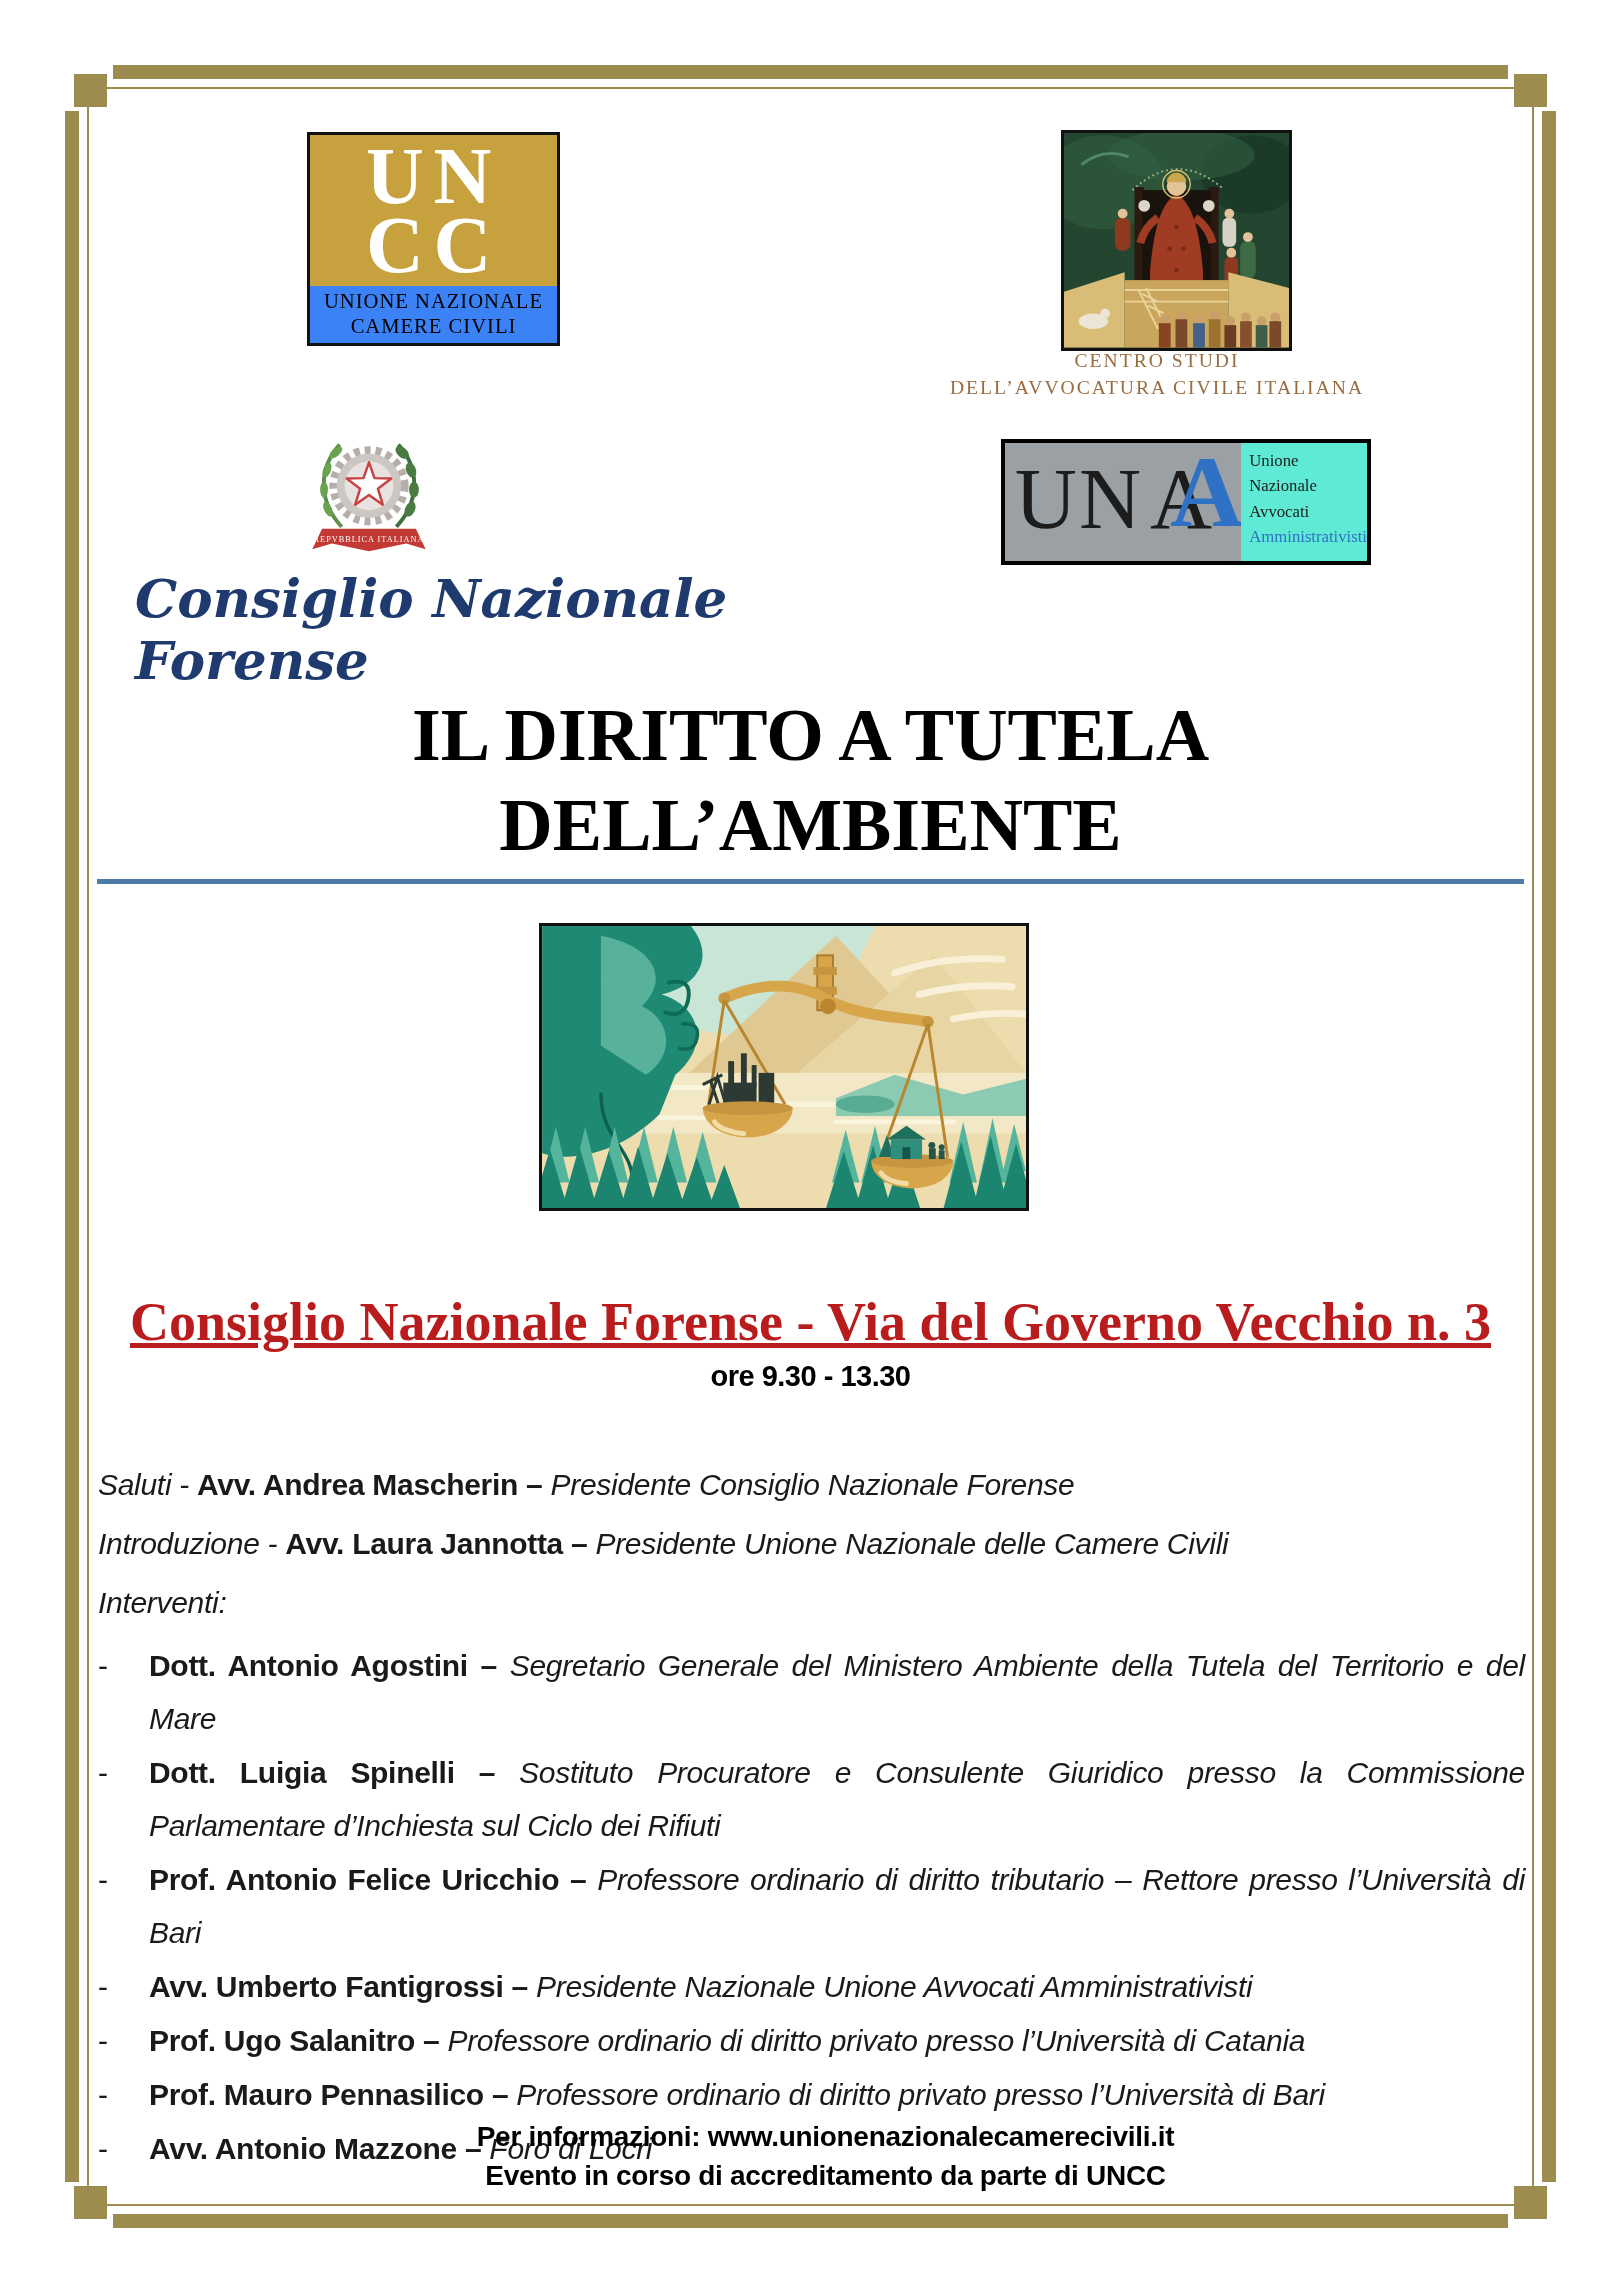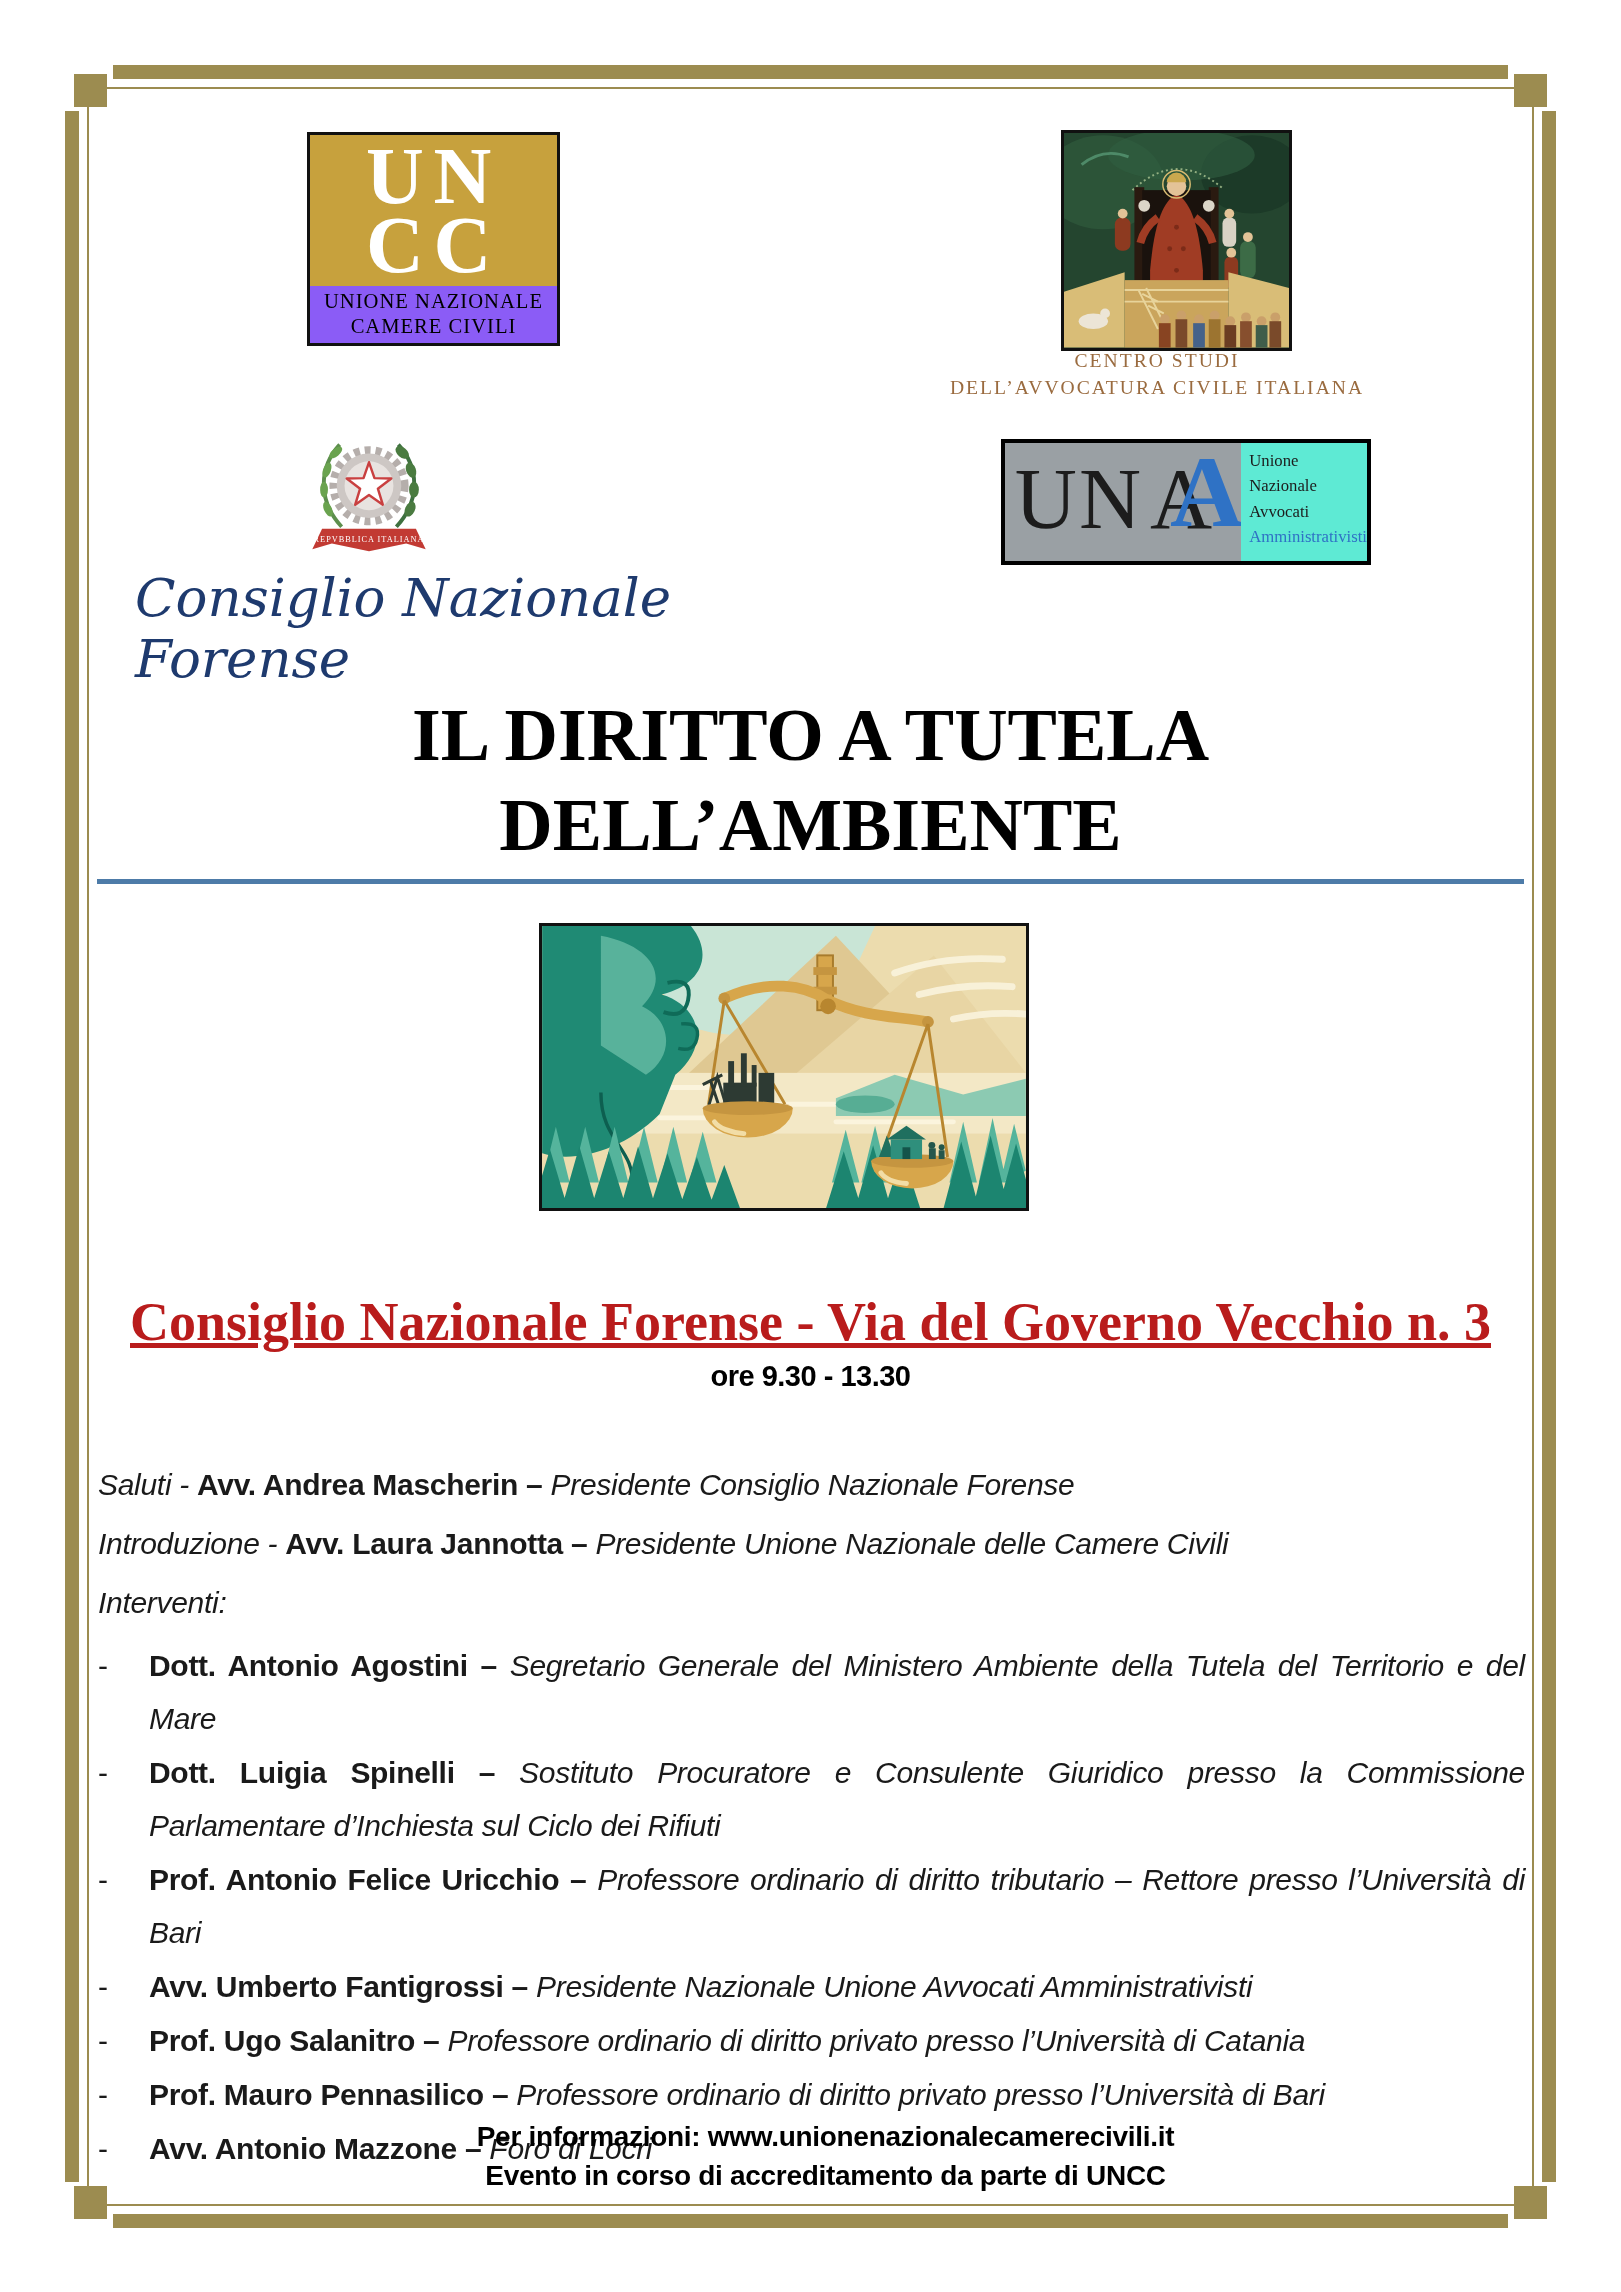--- a/index.html
+++ b/index.html
@@ -18,31 +18,31 @@
   .corner-tr{right:74px;top:74px;}
   .corner-bl{left:74px;bottom:74px;}
   .corner-br{right:74px;bottom:74px;}
   .thin-frame{left:87px;top:87px;right:87px;bottom:87px;border:2px solid #9c8c50;}
 
   
   .uncc{left:307px;top:132px;width:253px;height:214px;border:3.9px solid #111;box-sizing:border-box;
         display:flex;flex-direction:column;}
   .uncc-gold{flex:1;background:#c7a13d;display:flex;flex-direction:column;align-items:center;justify-content:center;
         font-family:"Liberation Serif",serif;font-weight:bold;color:#fff;font-size:80px;line-height:69px;letter-spacing:9.8px;}
-  .uncc-strip{background:#8b5cf6;text-align:center;font-family:"Liberation Serif",serif;color:#000;
+  .uncc-strip{background:#3b82f6;text-align:center;font-family:"Liberation Serif",serif;color:#000;
         font-size:20.6px;line-height:24.5px;padding:2.9px 0 4.9px 0;letter-spacing:1px;}
 
   .fresco{left:1061px;top:130px;width:225px;height:215px;border:3.9px solid #111;box-sizing:content-box;background:#24452f;}
   .fresco svg{display:block;}
   .fresco-caption{left:863px;top:347px;width:588px;text-align:center;font-family:"Liberation Serif",serif;
         color:#9a6b3f;font-size:19.6px;line-height:27.4px;letter-spacing:2px;}
 
   .emblem{left:312px;top:431px;width:114px;height:130px;}
   .cnf-script{left:135px;top:567px;width:745px;font-family:"DejaVu Serif",serif;font-style:italic;
-        font-weight:400;font-size:53px;color:#1e3a6e;}
+        font-weight:700;font-size:53px;color:#1e3a6e;}
 
   .una{left:1001px;top:439px;width:370px;height:126px;border:4.9px solid #000;box-sizing:border-box;display:flex;}
   .una-left{width:251px;background:#9aa0a4;position:relative;overflow:hidden;}
   .una-un{position:absolute;left:9.8px;top:2px;font-family:"Liberation Serif",serif;font-size:86px;line-height:108px;color:#1c1c1c;letter-spacing:2px;}
   .una-a-black{position:absolute;left:145px;top:2px;font-family:"Liberation Serif",serif;font-size:86px;line-height:108px;color:#1c1c1c;}
   .una-a-blue{position:absolute;left:165px;top:-9.8px;font-family:"Liberation Serif",serif;font-weight:bold;
         font-size:102px;line-height:118px;color:#2f72c5;}
   .una-right{flex:1;background:#5eead4;padding:4.9px 0 0 7.8px;font-family:"Liberation Serif",serif;
         font-size:16.7px;line-height:25.5px;color:#1c1c1c;}
   .una-right .blue{color:#2f72c5;}

